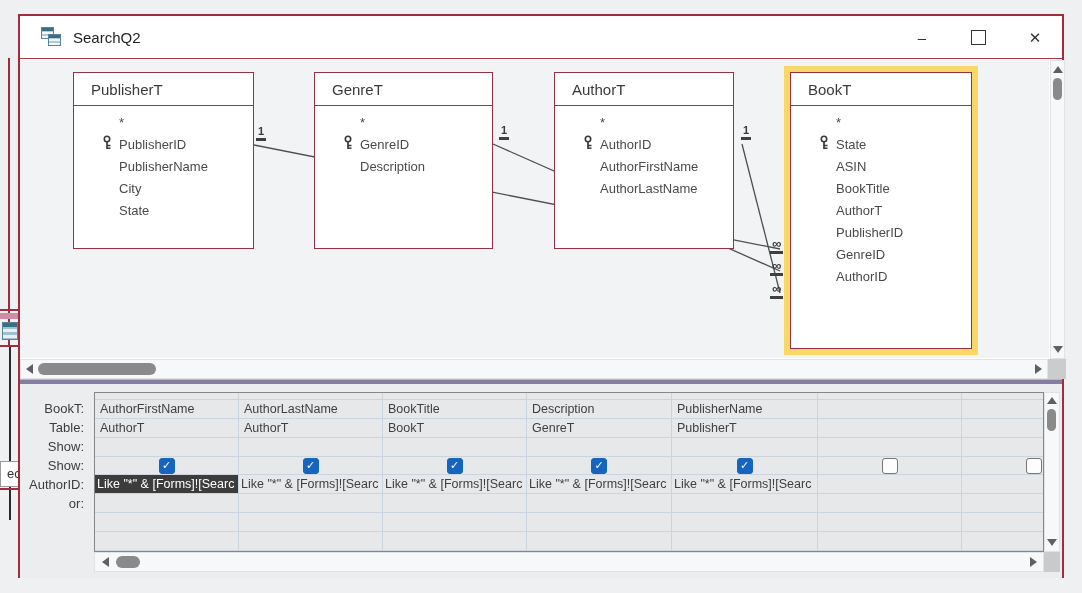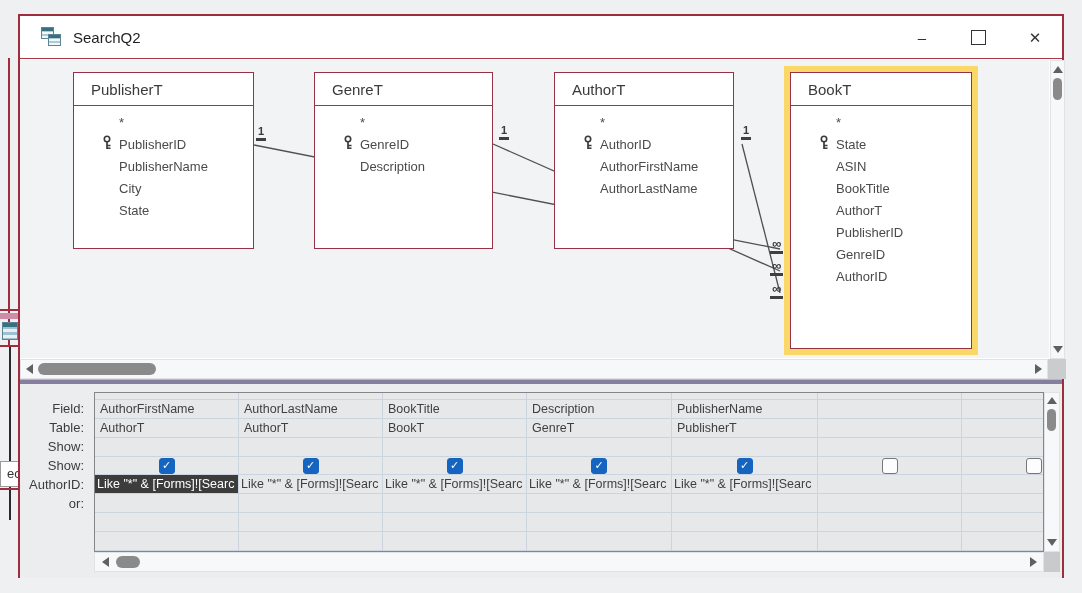--- a/index.html
+++ b/index.html
@@ -273,21 +273,21 @@
     <div class="tri tri-left" style="left:5px; top:4px;"></div>
     <div class="sb-thumb" style="left:17px; top:3px; width:118px; height:12px;"></div>
     <div class="tri tri-right" style="right:5px; top:4px;"></div>
   </div>
   <div class="corner-top"></div>
 
   <div class="splitter"></div>
 
   <div class="gridpane">
     <div class="rowlabels">
-      <div>Field:</div>
+      <div>BookT:</div>
       <div>Table:</div>
       <div>Show:</div>
       <div>Show:</div>
       <div>AuthorID:</div>
       <div>or:</div>
     </div>
 
     <div class="qgrid">
 
       <div class="gcol" style="width:144px;">

